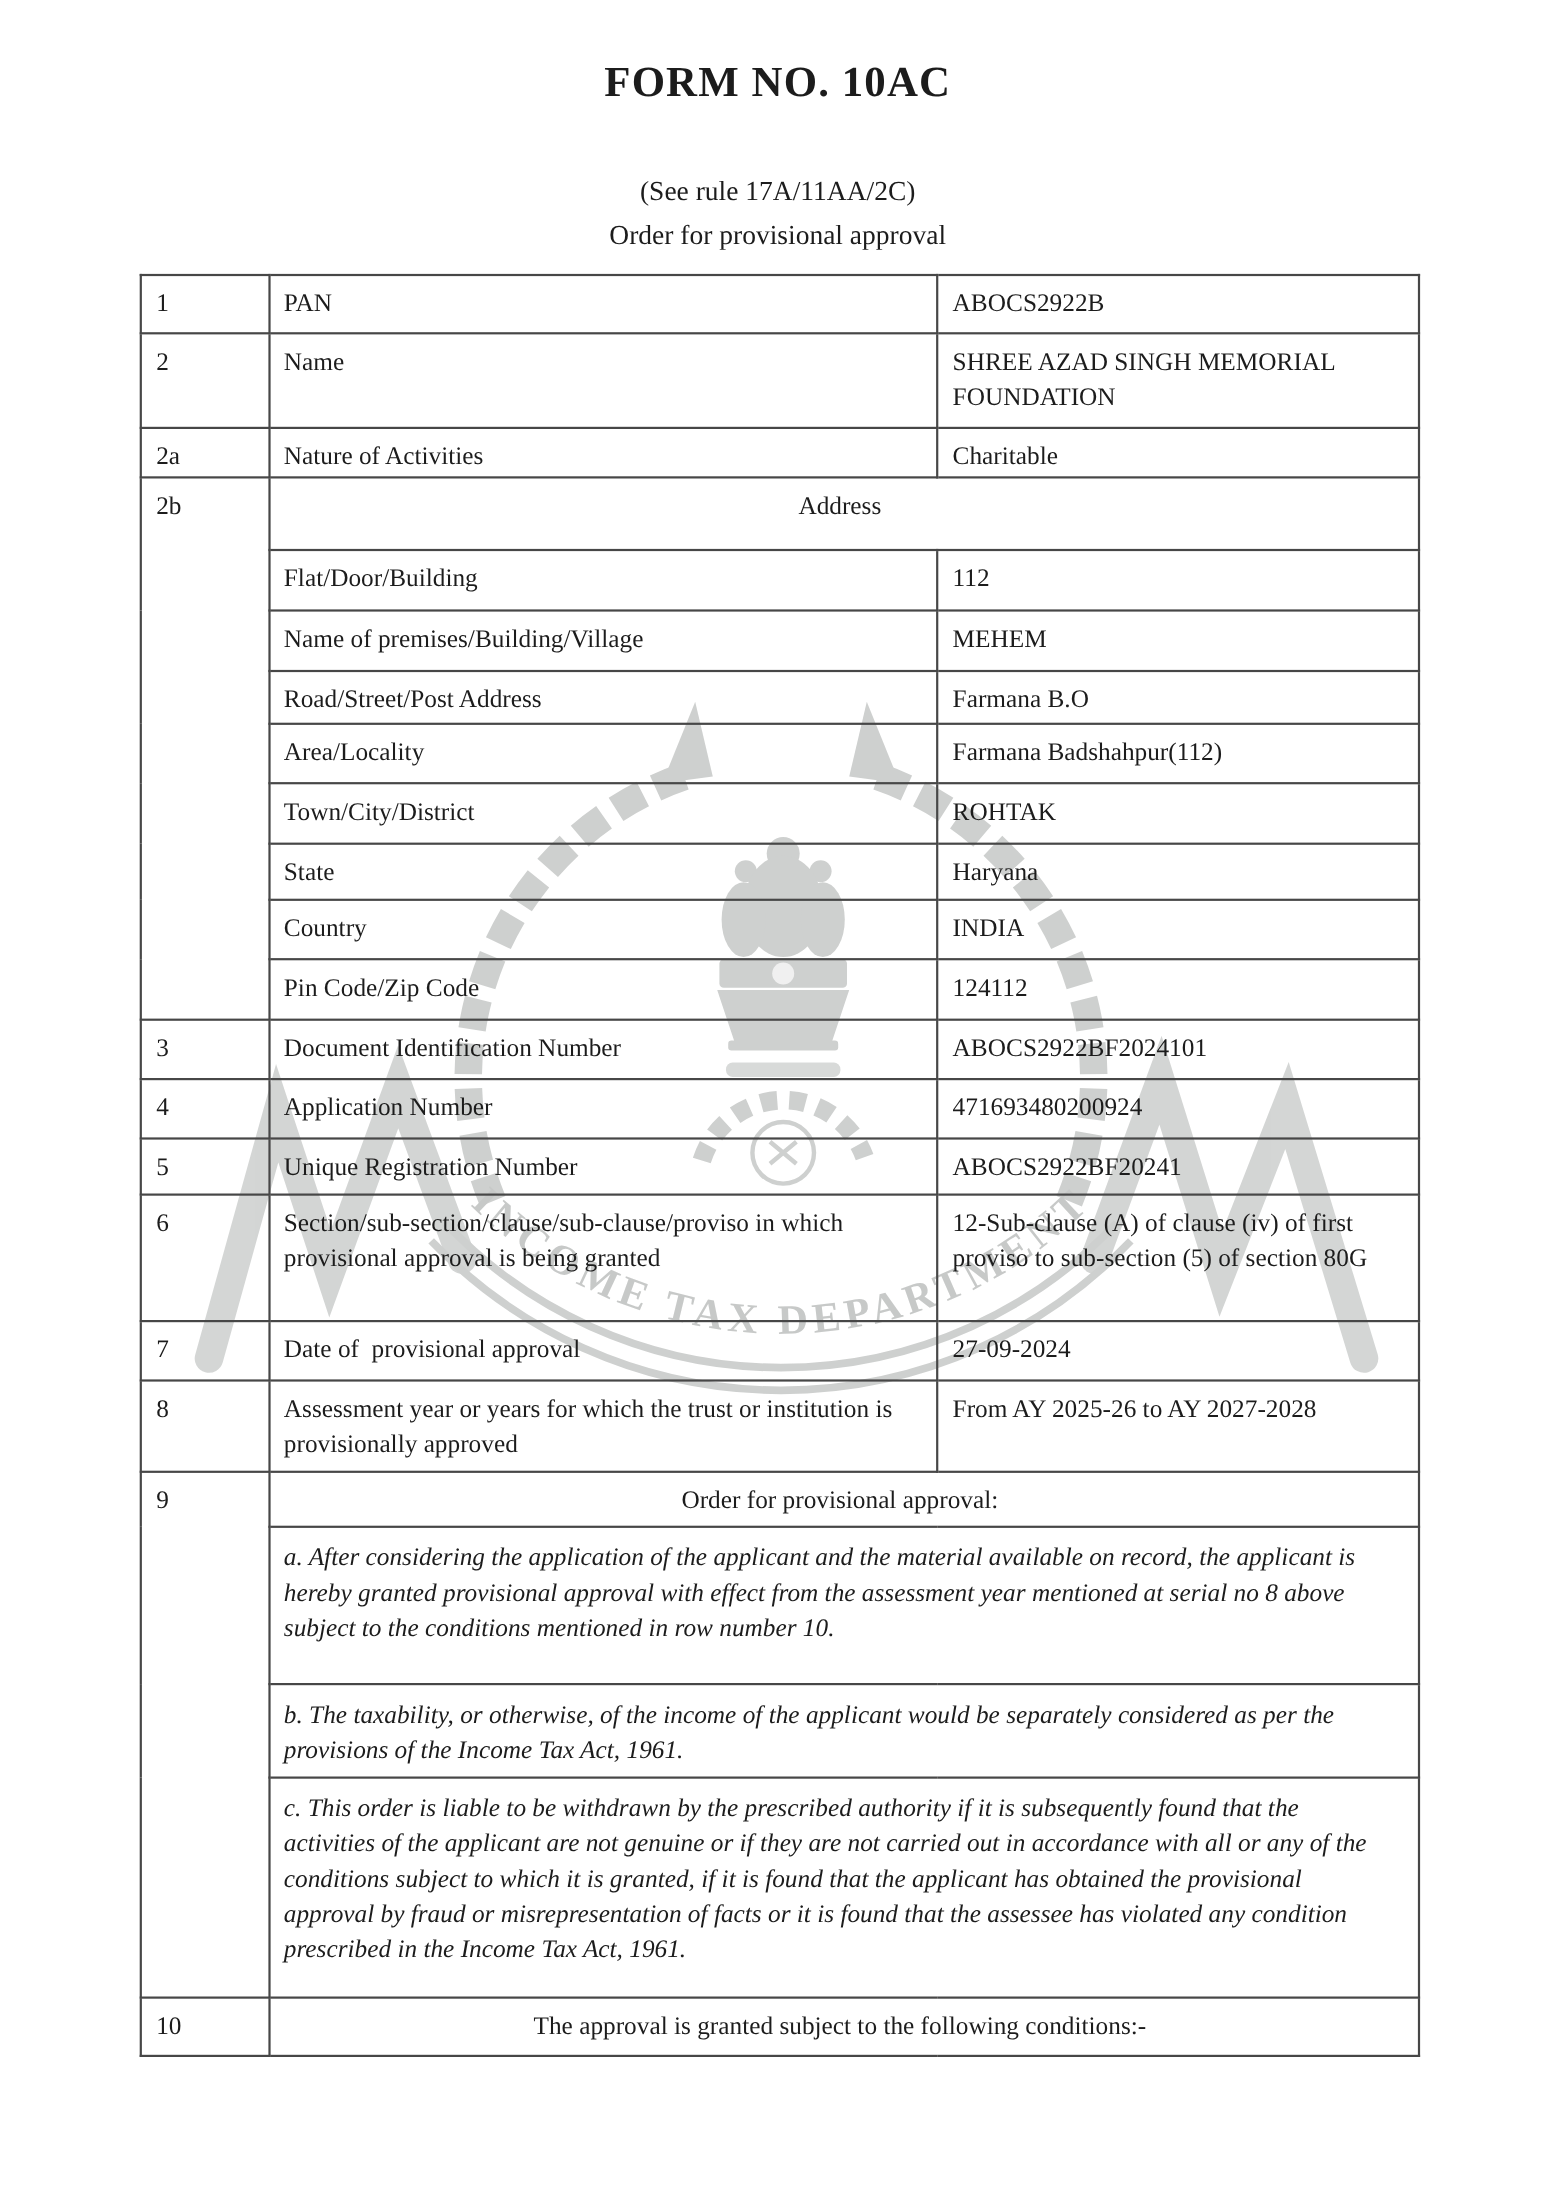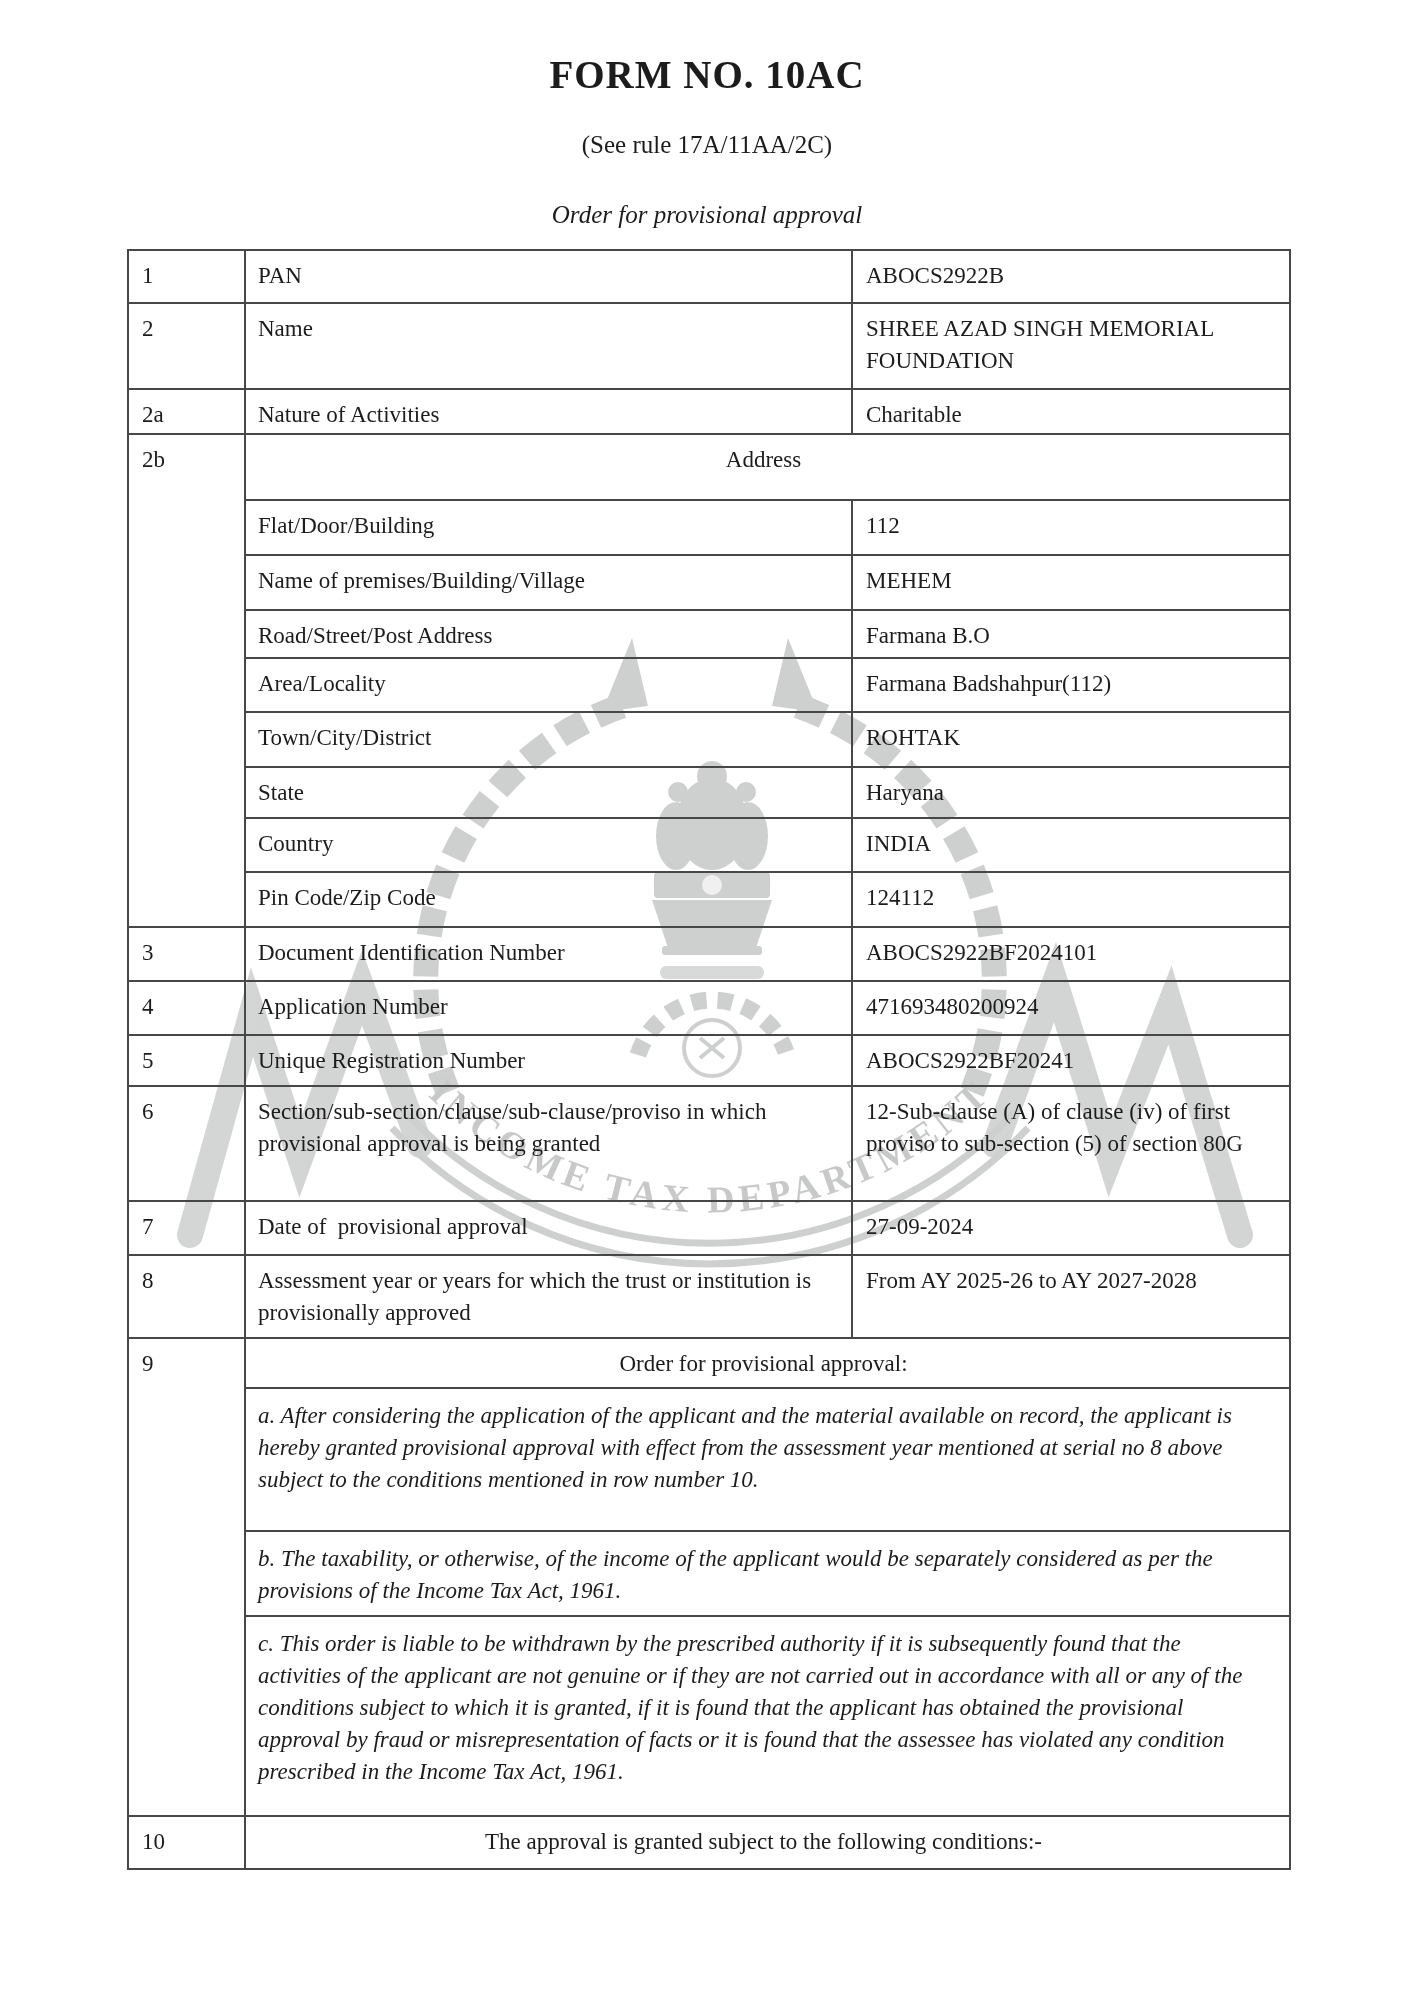--- a/index.html
+++ b/index.html
@@ -16,27 +16,26 @@
     position:absolute;left:0;top:0;width:1414px;height:2000px;
     z-index:0;
   }
   
   .doc-header{position:absolute;left:0;top:0;width:100%;text-align:center;z-index:2;}
   .form-title{
     position:absolute;top:52px;left:0;right:0;margin:0;
     font-size:39px;font-weight:bold;letter-spacing:1px;
   }
   .rule-ref{
-    position:absolute;top:131px;left:0;right:0;
+    position:absolute;top:161px;left:0;right:0;
     font-size:25px;
   }
   .order-subtitle{
     position:absolute;top:201px;left:0;right:0;
     font-size:25px;
-    font-style:italic;
   }
   
   .form-table{
     position:absolute;top:249px;left:127px;width:1162px;
     border-collapse:collapse;table-layout:fixed;
     z-index:1;
     font-size:23px;line-height:32px;
   }
   .form-table td{
     border:2px solid #474747;

